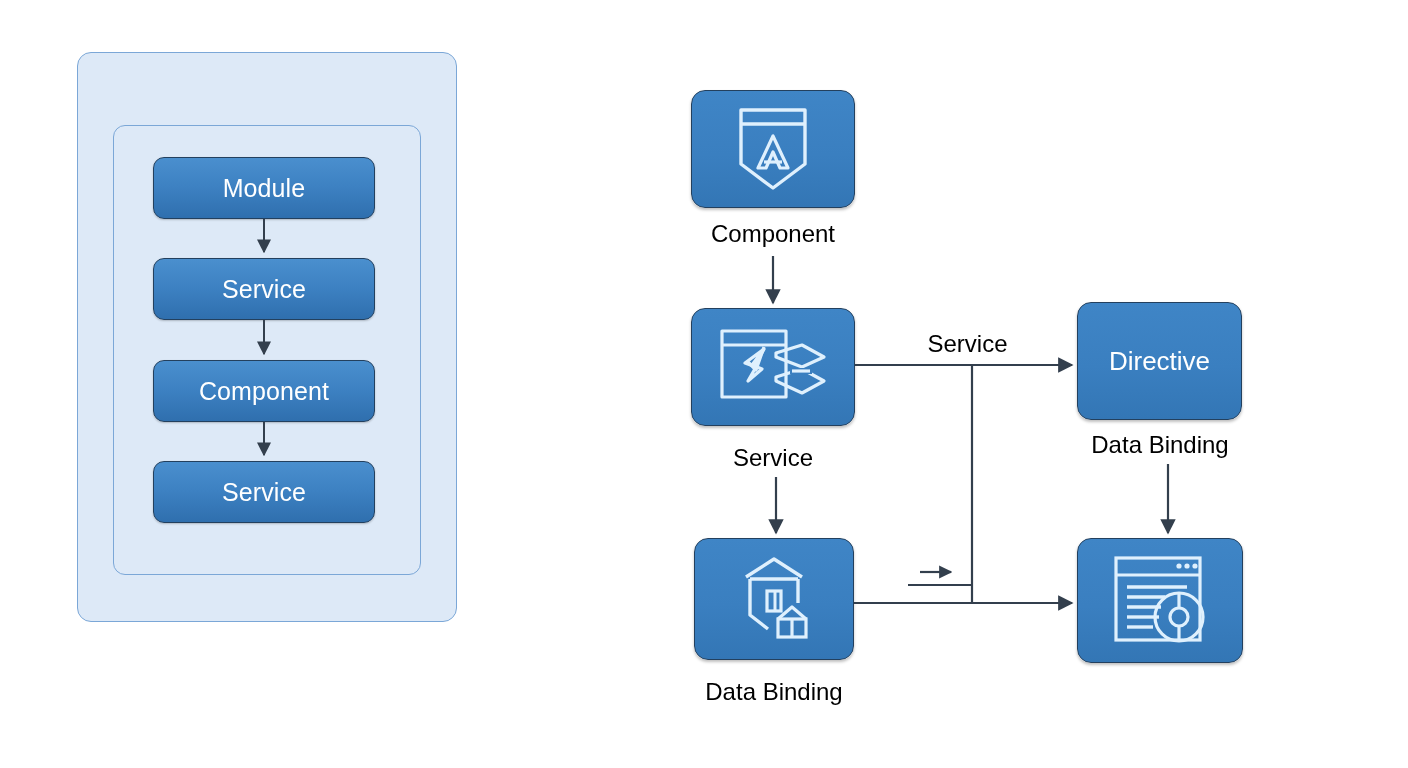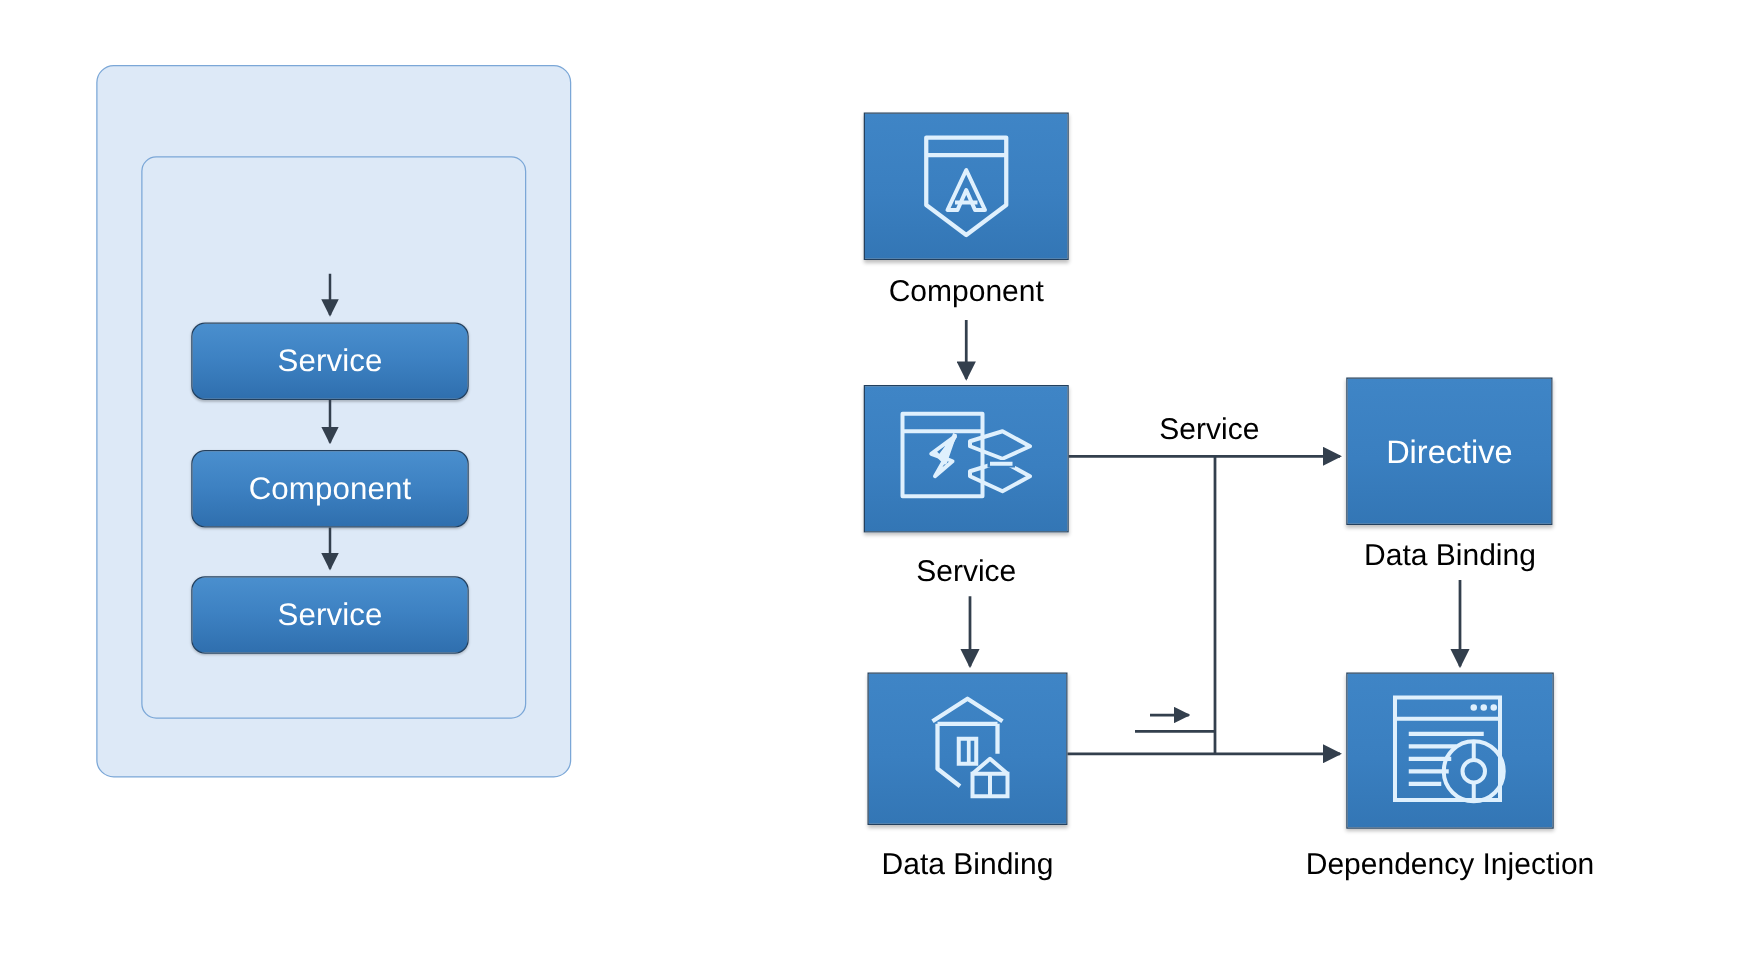--- a/index.html
+++ b/index.html
@@ -65,21 +65,21 @@
   }
   .sb0 { top: 157px; }
   .sb1 { top: 258px; }
   .sb2 { top: 360px; }
   .sb3 { top: 461px; }
 
   
   .icon-card {
     position: absolute;
     border: 1.6px solid #23405e;
-    border-radius: 0;
+    border-radius: 14px;
     background: linear-gradient(to bottom, #3f85c6 0%, #3a7fc0 55%, #3376b5 100%);
     box-sizing: border-box;
     box-shadow: 0 2px 3px rgba(0,0,0,0.25);
     display: flex;
     align-items: center;
     justify-content: center;
   }
   .card-component   { left: 691px; top: 90px;  width: 164px; height: 118px; }
   .card-template    { left: 691px; top: 308px; width: 164px; height: 118px; }
   .card-databinding { left: 694px; top: 538px; width: 160px; height: 122px; }
@@ -127,20 +127,23 @@
   }
 </style>
 </head>
 <body>
 
 <div id="canvas">
 
   <div class="outer-container"></div>
   <div class="inner-container"></div>
 
+  <div class="stack-box sb0">
+    <span>Module</span>
+  </div>
   <div class="stack-box sb1">
     <span>Service</span>
   </div>
   <div class="stack-box sb2">
     <span>Component</span>
   </div>
   <div class="stack-box sb3">
     <span>Service</span>
   </div>
 
@@ -200,21 +203,20 @@
       <line x1="16" y1="44" x2="54" y2="44" stroke="#dff0fd" stroke-width="3.4"></line>
       <line x1="16" y1="54" x2="50" y2="54" stroke="#dff0fd" stroke-width="3.4"></line>
       <line x1="16" y1="64" x2="48" y2="64" stroke="#dff0fd" stroke-width="3.4"></line>
       <line x1="16" y1="74" x2="42" y2="74" stroke="#dff0fd" stroke-width="3.4"></line>
       <circle cx="68" cy="64" r="24" fill="none" stroke="#dff0fd" stroke-width="3.2"></circle>
       <circle cx="68" cy="64" r="9" fill="none" stroke="#dff0fd" stroke-width="3.2"></circle>
       <line x1="68" y1="40" x2="68" y2="55" stroke="#dff0fd" stroke-width="3.2"></line>
       <line x1="68" y1="73" x2="68" y2="88" stroke="#dff0fd" stroke-width="3.2"></line>
     </svg>
   </div>
-  <div class="node-label lbl-dependency">Dependency Injection</div>
 
   <div class="edge-label lbl-service-edge">Service</div>
 
   <svg id="connectors">
     <defs>
       <marker id="arrowhead" viewBox="0 0 10 10" refX="9" refY="5" markerWidth="7" markerHeight="7" orient="auto-start-reverse">
         <path d="M 0 0 L 10 5 L 0 10 z" fill="#333f4d"></path>
       </marker>
       <marker id="arrowheadsm" viewBox="0 0 10 10" refX="9" refY="5" markerWidth="6" markerHeight="6" orient="auto-start-reverse">
         <path d="M 0 0 L 10 5 L 0 10 z" fill="#333f4d"></path>

